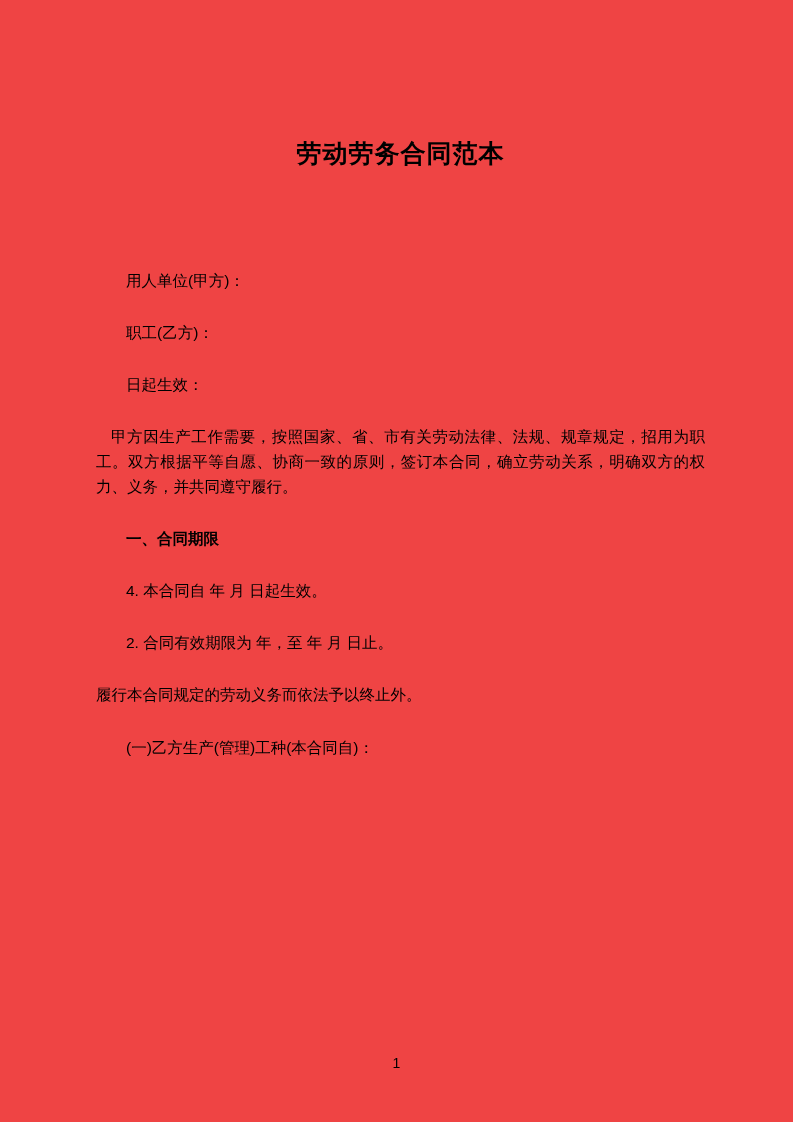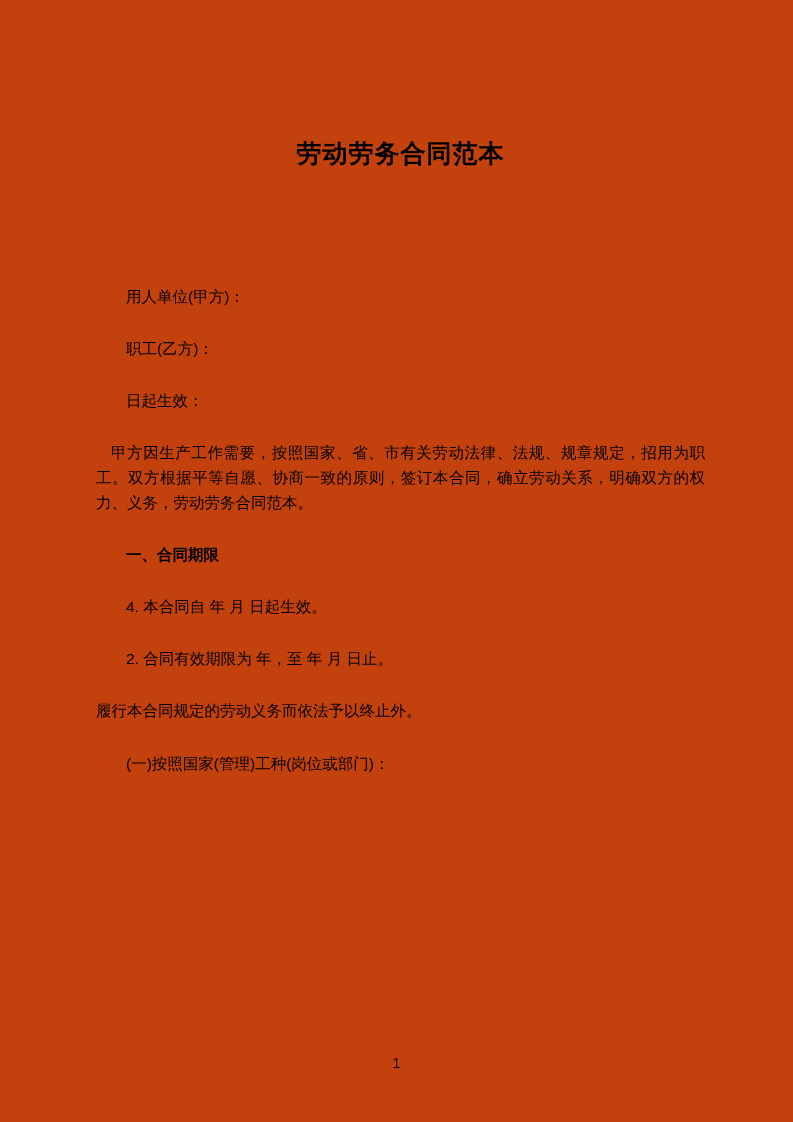--- a/index.html
+++ b/index.html
@@ -9,21 +9,21 @@
   }
   body {
     font-family: "Liberation Sans", "DejaVu Sans", sans-serif;
     color: #000000;
   }
   .page {
     position: relative;
     width: 793px;
     height: 1122px;
     margin: 0 auto;
-    background: #c2410c;
+    background: #ef4444;
     box-sizing: border-box;
     overflow: hidden;
   }
   .doc-body {
     position: absolute;
     left: 96px;
     right: 88px;
     top: 0;
   }
   .doc-title {
@@ -33,21 +33,21 @@
     letter-spacing: 1px;
     margin-top: 137px;
     line-height: 1.3;
   }
   .spacer-after-title {
     height: 98px;
   }
   p.para {
     font-size: 15.5px;
     line-height: 1.62;
-    margin: 16px 0 27px 0;
+    margin: 0 0 27px 0;
     text-align: justify;
     text-justify: inter-ideograph;
   }
   p.indent1 {
     text-indent: 30px;
   }
   p.indent-half {
     text-indent: 15px;
   }
   p.noindent {
@@ -71,22 +71,22 @@
 <body>
 
 <div class="page">
   <div class="doc-body">
     <div class="doc-title">劳动劳务合同范本</div>
     <div class="spacer-after-title"></div>
     <div id="paragraphs">
         <p class="para indent1">用人单位(甲方)：</p>
         <p class="para indent1">职工(乙方)：</p>
         <p class="para indent1">日起生效：</p>
-        <p class="para indent-half">甲方因生产工作需要，按照国家、省、市有关劳动法律、法规、规章规定，招用为职工。双方根据平等自愿、协商一致的原则，签订本合同，确立劳动关系，明确双方的权力、义务，劳动劳务合同范本。</p>
+        <p class="para indent-half">甲方因生产工作需要，按照国家、省、市有关劳动法律、法规、规章规定，招用为职工。双方根据平等自愿、协商一致的原则，签订本合同，确立劳动关系，明确双方的权力、义务，并共同遵守履行。</p>
         <p class="para heading">一、合同期限</p>
         <p class="para indent1">4. 本合同自 年 月 日起生效。</p>
         <p class="para indent1">2. 合同有效期限为 年，至 年 月 日止。</p>
         <p class="para noindent">履行本合同规定的劳动义务而依法予以终止外。</p>
-        <p class="para indent1">(一)按照国家(管理)工种(岗位或部门)：</p>
+        <p class="para indent1">(一)乙方生产(管理)工种(本合同自)：</p>
       </div>
   </div>
   <div class="page-number">1</div>
 </div>
 
 </body></html>

